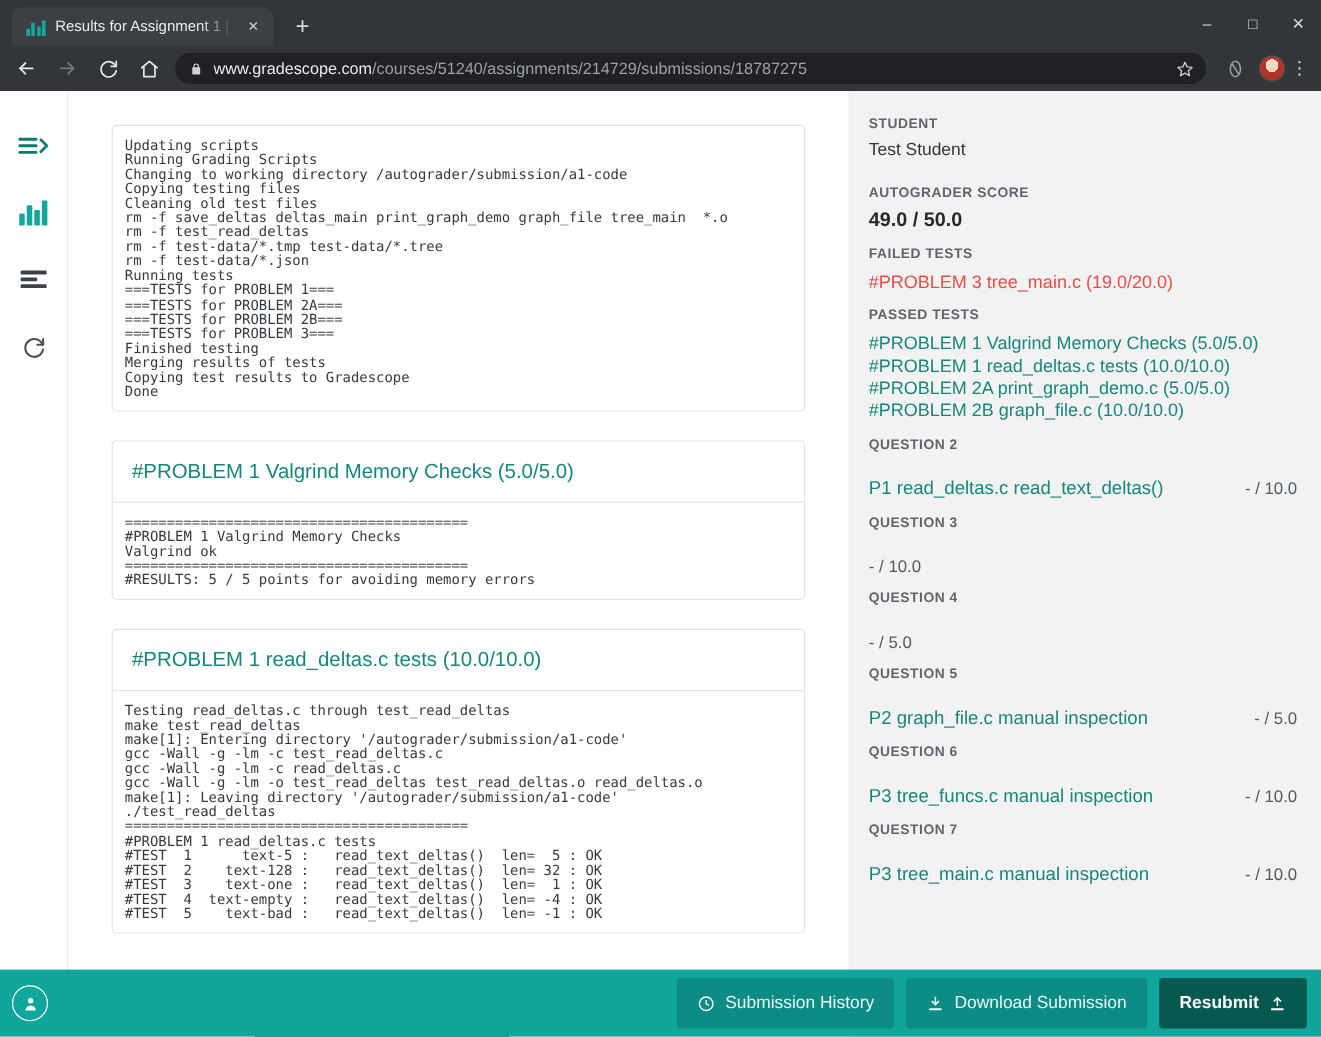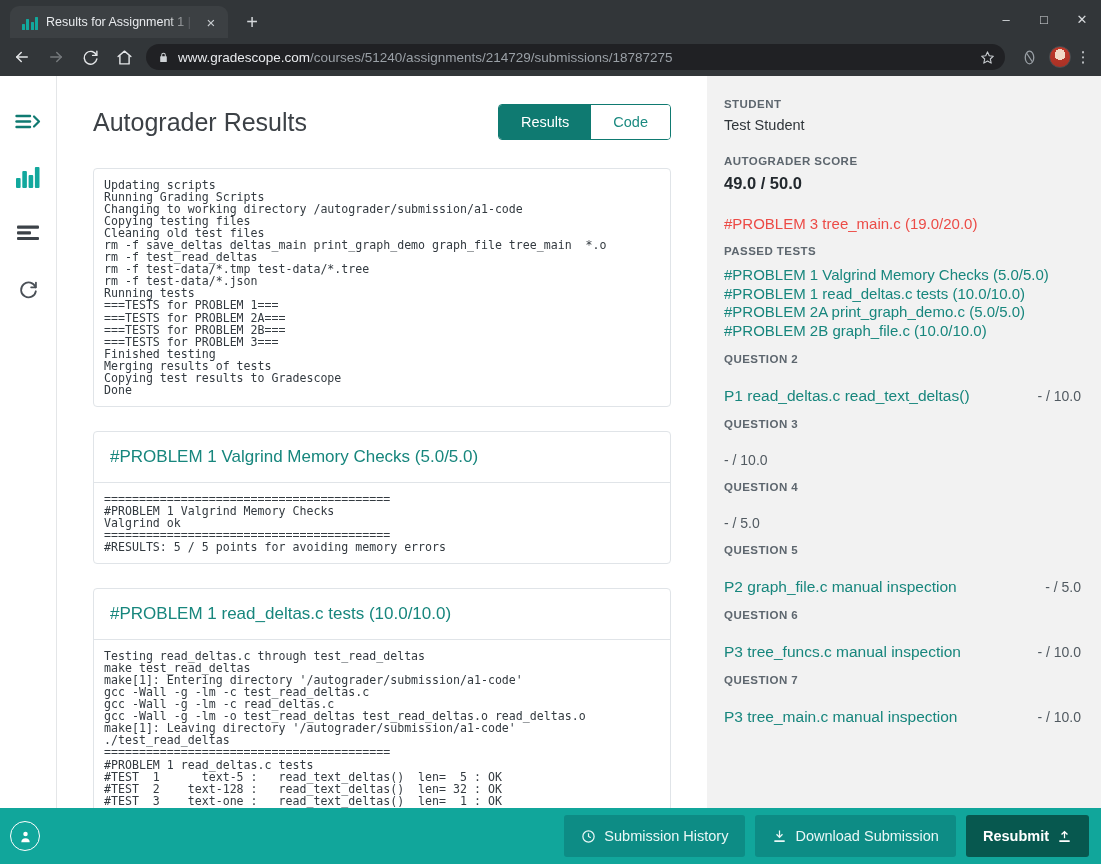--- a/index.html
+++ b/index.html
@@ -327,27 +327,20 @@
       <svg width="21" height="21" viewBox="0 0 24 24" fill="none" stroke="#4a5057" stroke-width="2" stroke-linecap="round" stroke-linejoin="round">
         <polyline points="20.5 4 20.5 9.5 15 9.5"></polyline>
           <path d="M20 9.5A8.5 8.5 0 1 0 20.4 14"></path>
       </svg>
     </div>
   </div>
 
   <div class="content-area">
 
     <div class="main-col">
-      <div class="main-head">
-        <div class="page-title">Autograder Results</div>
-        <div class="seg">
-          <div class="on">Results</div>
-          <div class="off">Code</div>
-        </div>
-      </div>
 
       <div class="card">
         <div class="card-body">
           <pre class="term">Updating scripts
 Running Grading Scripts
 Changing to working directory /autograder/submission/a1-code
 Copying testing files
 Cleaning old test files
 rm -f save_deltas deltas_main print_graph_demo graph_file tree_main  *.o
 rm -f test_read_deltas
@@ -402,20 +395,21 @@
       <div class="rp-label">STUDENT</div>
       <div class="rp-value">Test Student</div>
 
       <div class="rp-gap"></div>
 
       <div class="rp-label">AUTOGRADER SCORE</div>
       <div class="rp-score">49.0 / 50.0</div>
 
       <div class="rp-gap-s"></div>
 
+      <div class="rp-label">FAILED TESTS</div>
       <div class="rp-test-fail">#PROBLEM 3 tree_main.c (19.0/20.0)</div>
 
       <div class="rp-gap-s"></div>
 
       <div class="rp-label">PASSED TESTS</div>
       <div class="rp-pass-list">
         <div class="rp-test-pass">#PROBLEM 1 Valgrind Memory Checks (5.0/5.0)</div>
         <div class="rp-test-pass">#PROBLEM 1 read_deltas.c tests (10.0/10.0)</div>
         <div class="rp-test-pass">#PROBLEM 2A print_graph_demo.c (5.0/5.0)</div>
         <div class="rp-test-pass">#PROBLEM 2B graph_file.c (10.0/10.0)</div>

